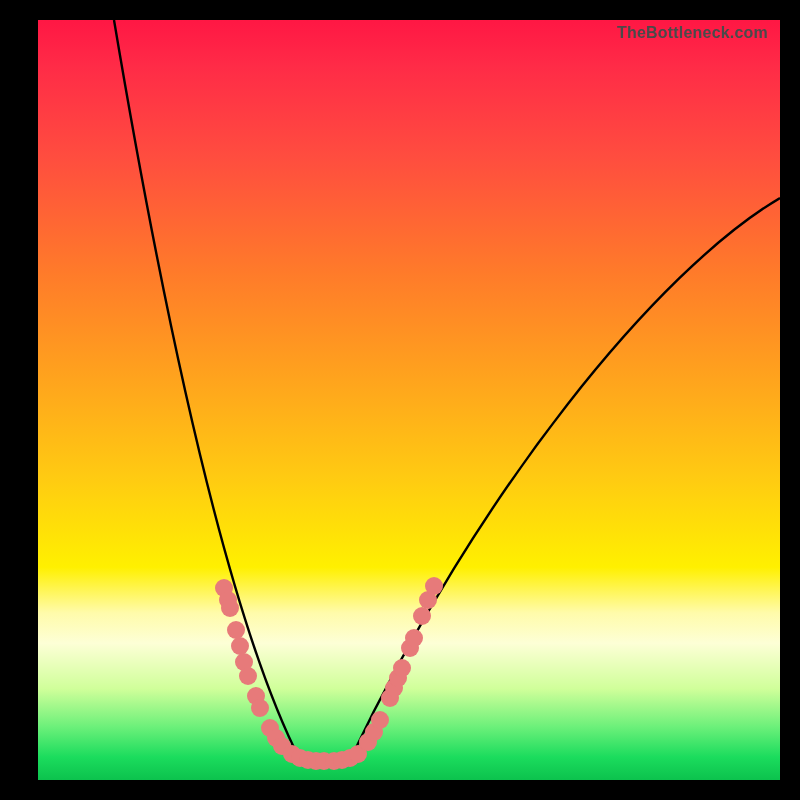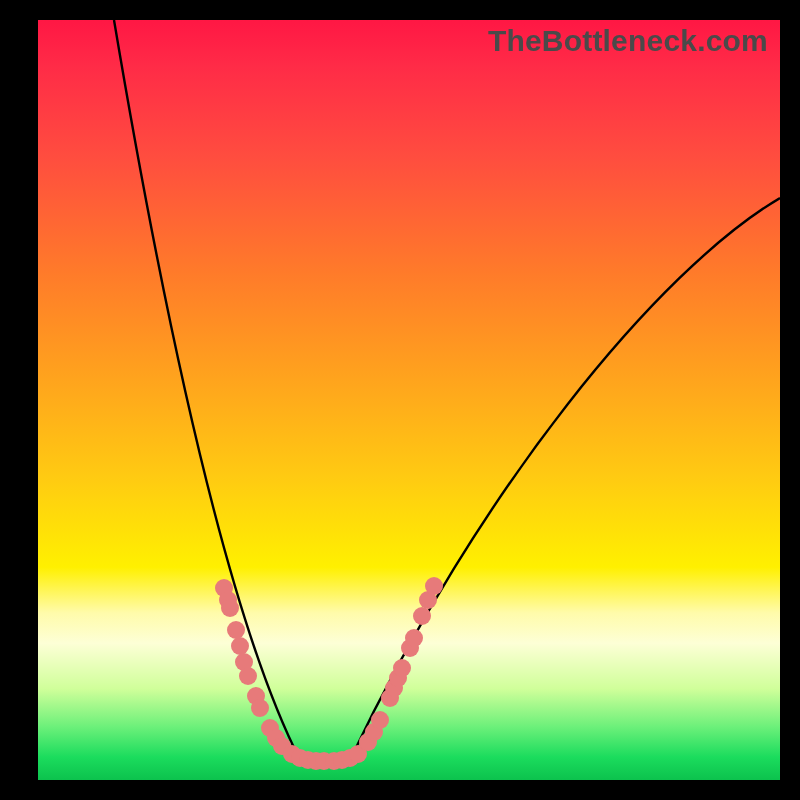--- a/index.html
+++ b/index.html
@@ -30,21 +30,21 @@
       #d0ff9a 88%,
       #6cf07a 93%,
       #1bdc5d 97%,
       #0cc24d 100%
     );
   }
   .watermark {
     position: absolute;
     top: 4px;
     right: 12px;
-    font-size: 30px;
+    font-size: 16px;
     font-weight: 600;
     color: #4a4a4a;
     letter-spacing: 0.2px;
     user-select: none;
   }
   svg.overlay {
     position: absolute;
     left: 0;
     top: 0;
     width: 742px;

